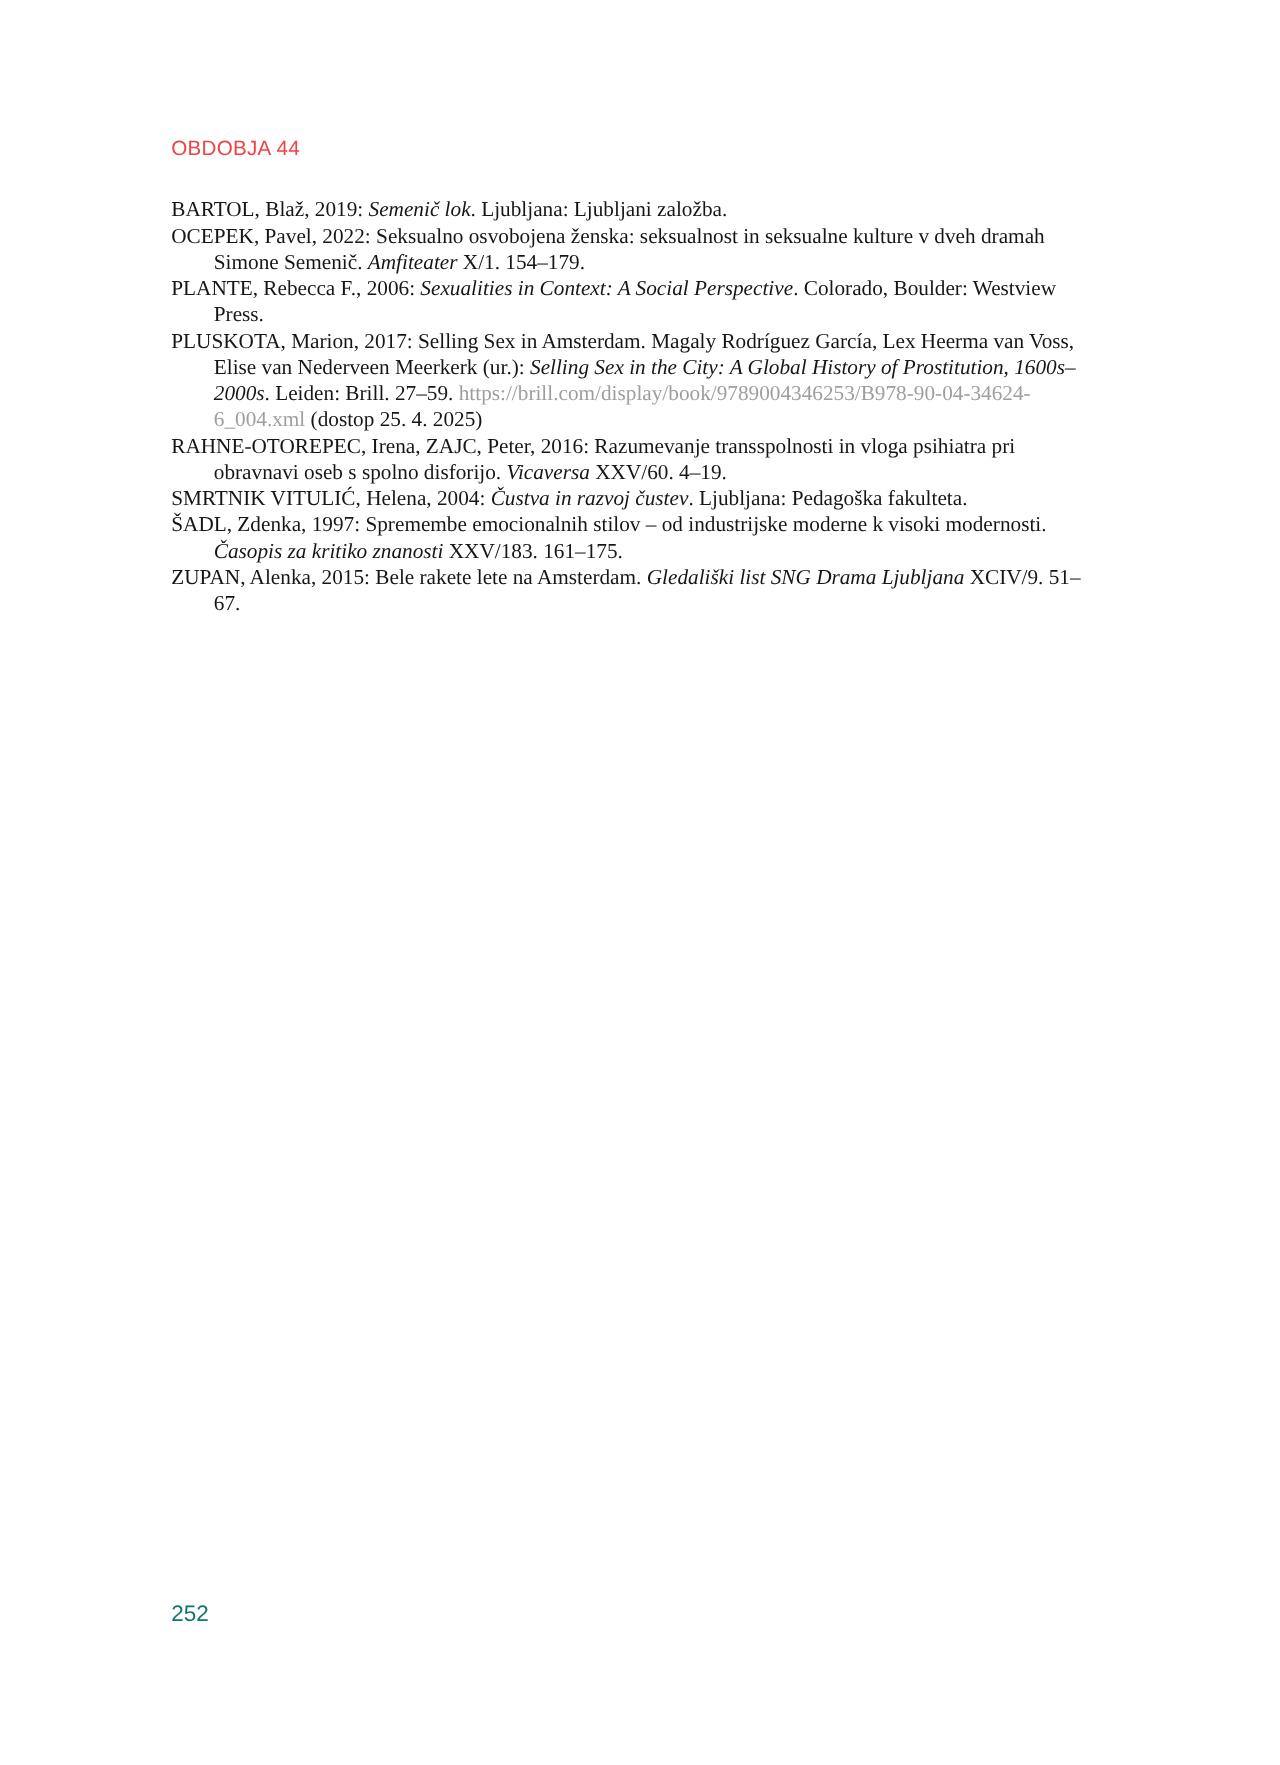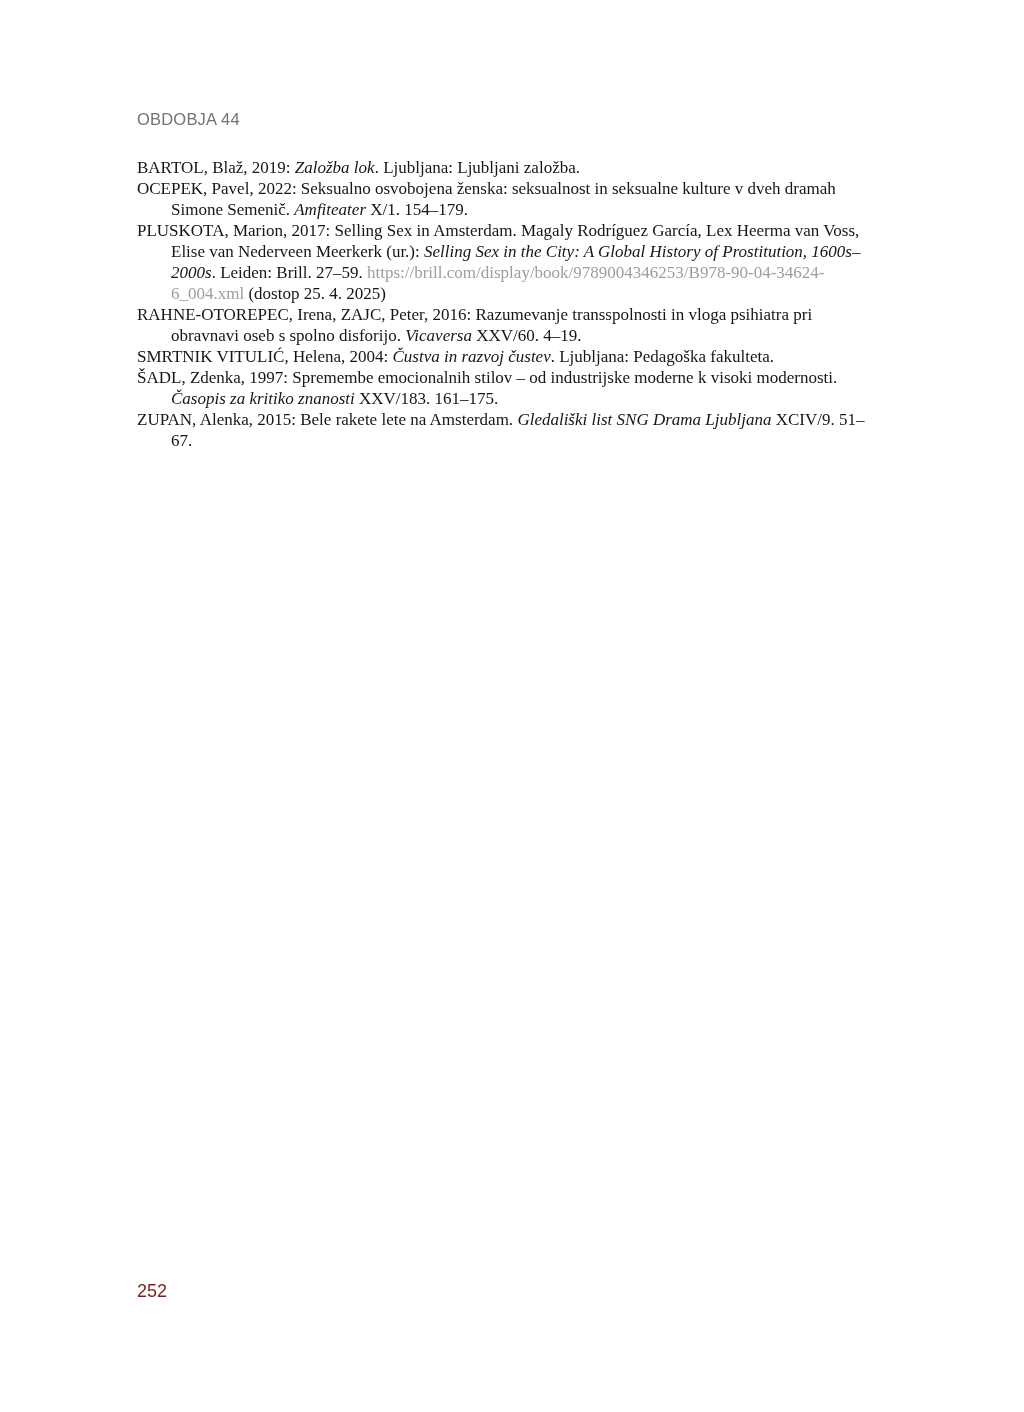--- a/index.html
+++ b/index.html
@@ -11,21 +11,21 @@
     overflow: hidden;
     font-family: "Liberation Serif", serif;
   }
   .running-head {
     position: absolute;
     left: 137px;
     top: 110px;
     font-family: "Liberation Sans", sans-serif;
     font-size: 16.5px;
     letter-spacing: 0.2px;
-    color: #737373;
+    color: #ef4444;
     white-space: nowrap;
   }
   .refs {
     position: absolute;
     left: 137px;
     top: 157px;
     width: 745px;
     font-size: 17px;
     line-height: 21px;
     color: #161616;
@@ -41,32 +41,33 @@
     color: #9e9e9e;
     text-decoration: none;
     word-break: keep-all;
   }
   .page-number {
     position: absolute;
     left: 137px;
     top: 1281px;
     font-family: "Liberation Sans", sans-serif;
     font-size: 18px;
-    color: #7f1d1d;
+    color: #0f766e;
   }
 </style>
 </head>
 <body>
 
 <div class="page">
   <div class="running-head">OBDOBJA 44</div>
 
   <div class="refs" id="refs">
-      <p class="ref"><span>BARTOL, Blaž, 2019: </span><span class="it">Založba lok</span><span>. Ljubljana: Ljubljani založba.</span></p>
+      <p class="ref"><span>BARTOL, Blaž, 2019: </span><span class="it">Semenič lok</span><span>. Ljubljana: Ljubljani založba.</span></p>
       <p class="ref"><span>OCEPEK, Pavel, 2022: Seksualno osvobojena ženska: seksualnost in seksualne kulture v dveh dramah Simone Semenič. </span><span class="it">Amfiteater</span><span> X/1. 154–179.</span></p>
+      <p class="ref"><span>PLANTE, Rebecca F., 2006: </span><span class="it">Sexualities in Context: A Social Perspective</span><span>. Colorado, Boulder: Westview Press.</span></p>
       <p class="ref"><span>PLUSKOTA, Marion, 2017: Selling Sex in Amsterdam. Magaly Rodríguez García, Lex Heerma van Voss, Elise van Nederveen Meerkerk (ur.): </span><span class="it">Selling Sex in the City: A Global History of Prostitution, 1600s–2000s</span><span>. Leiden: Brill. 27–59. </span><span class="url">https://brill.com/display/book/9789004346253/B978-90-04-34624-6_004.xml</span><span> (dostop 25. 4. 2025)</span></p>
       <p class="ref"><span>RAHNE-OTOREPEC, Irena, ZAJC, Peter, 2016: Razumevanje transspolnosti in vloga psihiatra pri obravnavi oseb s spolno disforijo. </span><span class="it">Vicaversa</span><span> XXV/60. 4–19.</span></p>
       <p class="ref"><span>SMRTNIK VITULIĆ, Helena, 2004: </span><span class="it">Čustva in razvoj čustev</span><span>. Ljubljana: Pedagoška fakulteta.</span></p>
       <p class="ref"><span>ŠADL, Zdenka, 1997: Spremembe emocionalnih stilov – od industrijske moderne k visoki modernosti. </span><span class="it">Časopis za kritiko znanosti</span><span> XXV/183. 161–175.</span></p>
       <p class="ref"><span>ZUPAN, Alenka, 2015: Bele rakete lete na Amsterdam. </span><span class="it">Gledališki list SNG Drama Ljubljana</span><span> XCIV/9. 51–67.</span></p>
     </div>
 
   <div class="page-number">252</div>
 </div>
 

